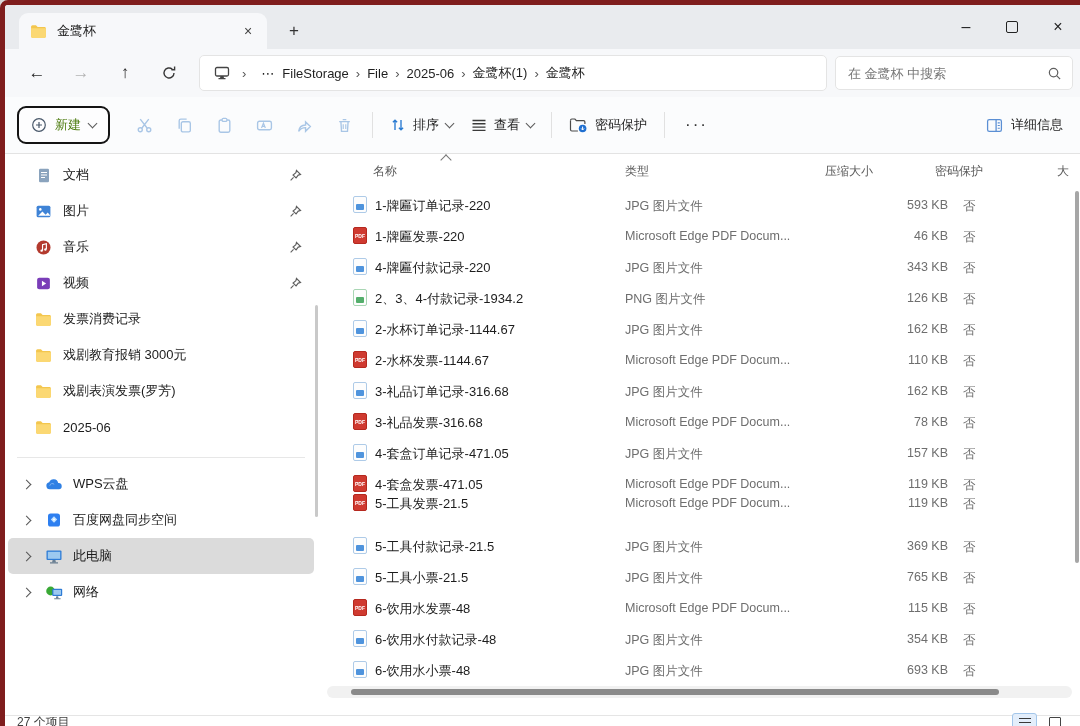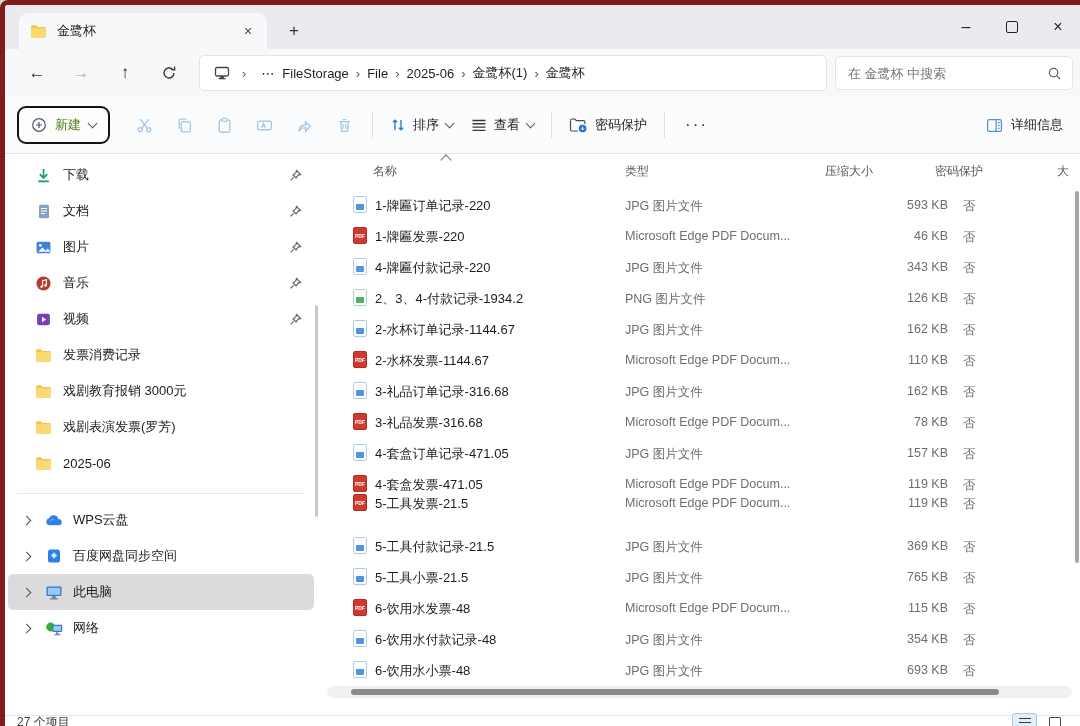--- a/index.html
+++ b/index.html
@@ -245,34 +245,20 @@
           <path d="M11 4.5h2M11 7h2M11 9.5h2" stroke="#5b8fd4" stroke-width="1"></path>
         </svg>
       <span>详细信息</span>
     </div>
   </div>
 
   <div class="sidebar">
     <div id="sb-pinned">
         <div class="sitem">
           <span class="icn">
-            <svg width="17" height="17" viewBox="0 0 16 16">
-              <path d="M8 1.8v8.2M4.5 6.8L8 10.3l3.5-3.5" fill="none" stroke="#18a05e" stroke-width="1.6"></path>
-              <path d="M3 13.6h10" stroke="#18a05e" stroke-width="1.6"></path>
-            </svg>
-          </span>
-          <span>下载</span>
-          <span class="pin">
-            <svg width="13" height="13" viewBox="0 0 16 16">
-              <path d="M9.2 1.8l5 5-2.8.7-2.7 3.5-3.7-3.7 3.5-2.7zM5.6 10.4L2 14" fill="none" stroke="#5f5f5f" stroke-width="1.4"></path>
-            </svg>
-          </span>
-        </div>
-        <div class="sitem">
-          <span class="icn">
             <svg width="16" height="17" viewBox="0 0 16 16">
               <rect x="3" y="1.3" width="10" height="13.4" rx="1.2" fill="#8aa3bd"></rect>
               <path d="M5 5h6M5 7.5h6M5 10h4" stroke="#fff" stroke-width="1.1"></path>
             </svg>
           </span>
           <span>文档</span>
           <span class="pin">
             <svg width="13" height="13" viewBox="0 0 16 16">
               <path d="M9.2 1.8l5 5-2.8.7-2.7 3.5-3.7-3.7 3.5-2.7zM5.6 10.4L2 14" fill="none" stroke="#5f5f5f" stroke-width="1.4"></path>
             </svg>

